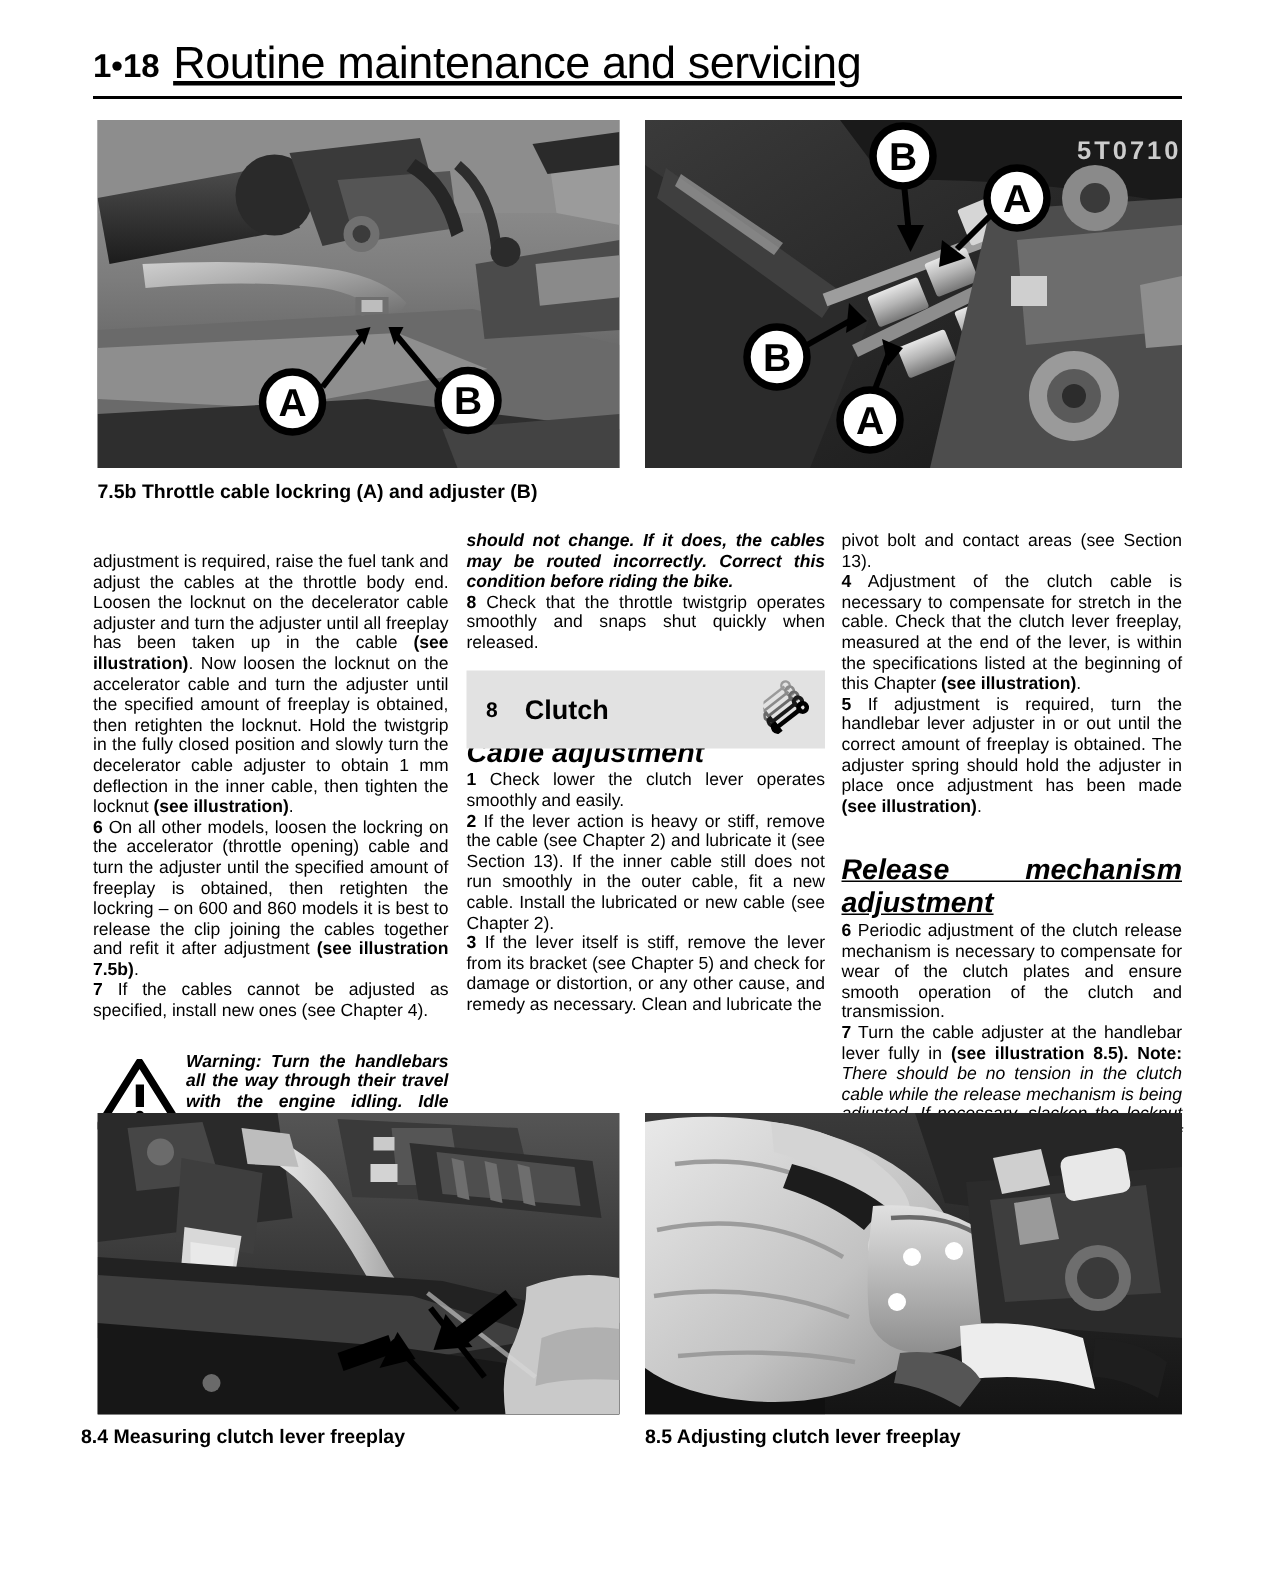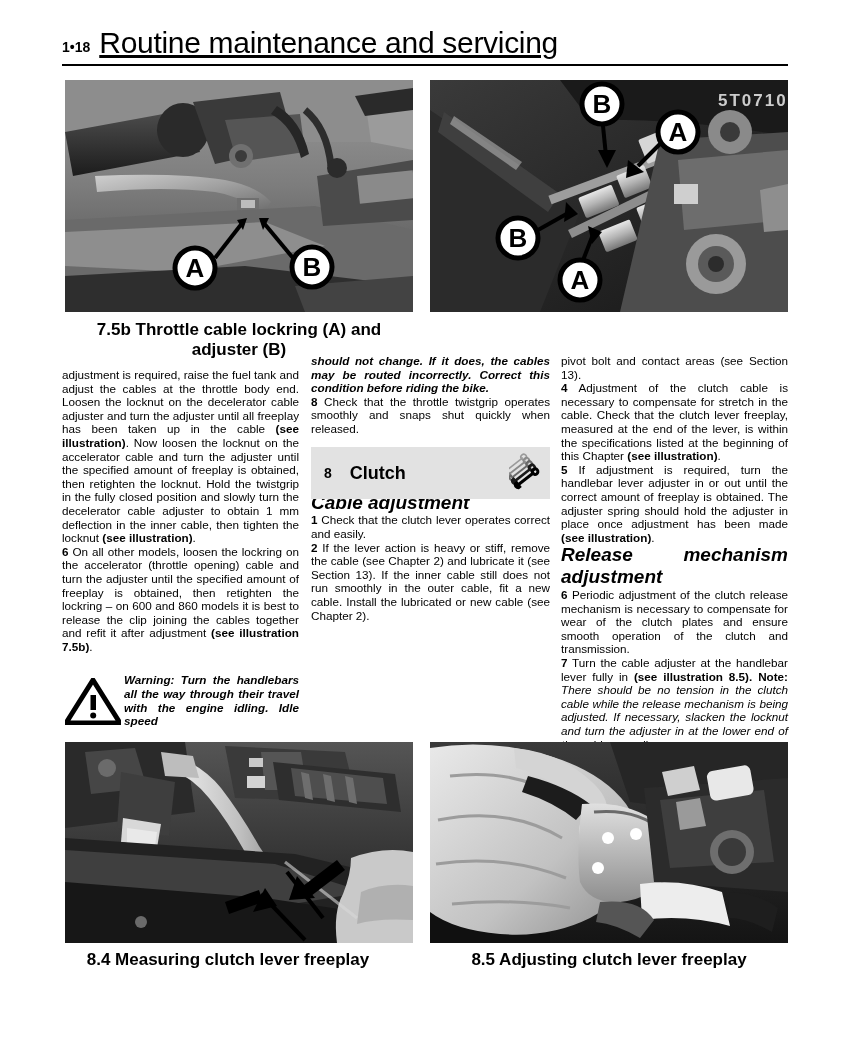--- a/index.html
+++ b/index.html
@@ -21,21 +21,21 @@
 
   
   .header {
     position: absolute;
     left: 62px; top: 28px;
     width: 726px;
     display: flex;
     align-items: baseline;
   }
   .page-num {
-    font-size: 14px;
+    font-size: 22px;
     font-weight: 700;
     letter-spacing: 0px;
     margin-right: 9px;
     position: relative;
     top: -1px;
   }
   .page-title {
     font-size: 30px;
     font-weight: 400;
     letter-spacing: -0.3px;
@@ -57,23 +57,22 @@
   }
   .photo-inner { position:absolute; inset:0; }
 
   #photo-75b { left: 65px;  top: 80px;  width: 348px; height: 232px; }
   #photo-75c { left: 430px; top: 80px;  width: 358px; height: 232px; }
   #photo-84  { left: 65px;  top: 742px; width: 348px; height: 201px; }
   #photo-85  { left: 430px; top: 742px; width: 358px; height: 201px; }
 
   .caption {
     position: absolute;
-    font-size: 17px;
-    font-weight: 700;
-    text-align: center;
+    font-size: 13px;
+    font-weight: 700;
     line-height: 1.2;
   }
   #cap-75b { left: 65px;  top: 320px; width: 348px; }
   #cap-75c { left: 430px; top: 320px; width: 358px; }
   #cap-84  { left: 54px;  top: 950px; width: 348px; }
   #cap-85  { left: 430px; top: 950px; width: 358px; }
 
   
   .col {
     position: absolute;
@@ -289,41 +288,43 @@
       <circle cx="88" cy="158" r="20" fill="#fff" stroke="#000" stroke-width="5"></circle>
       <text x="88" y="167" font-family="Liberation Sans, sans-serif" font-size="26" font-weight="bold" text-anchor="middle" fill="#000">B</text>
       <circle cx="150" cy="200" r="20" fill="#fff" stroke="#000" stroke-width="5"></circle>
       <text x="150" y="209" font-family="Liberation Sans, sans-serif" font-size="26" font-weight="bold" text-anchor="middle" fill="#000">A</text>
     </svg>
   </div>
 
   <div class="col" id="col1">
     <p><span>adjustment is required, raise the fuel tank and adjust the cables at the throttle body end. Loosen the locknut on the decelerator cable adjuster and turn the adjuster until all freeplay has been taken up in the cable </span><b>(see illustration)</b><span>. Now loosen the locknut on the accelerator cable and turn the adjuster until the specified amount of freeplay is obtained, then retighten the locknut. Hold the twistgrip in the fully closed position and slowly turn the decelerator cable adjuster to obtain 1 mm deflection in the inner cable, then tighten the locknut </span><b>(see illustration)</b><span>.</span></p>
     <p><span class="num">6</span><span> On all other models, loosen the lockring on the accelerator (throttle opening) cable and turn the adjuster until the specified amount of freeplay is obtained, then retighten the lockring – on 600 and 860 models it is best to release the clip joining the cables together and refit it after adjustment </span><b>(see illustration 7.5b)</b><span>.</span></p>
+    <p><span class="num">7</span><span> If the cables cannot be adjusted as specified, install new ones (see Chapter 4).</span></p>
     <div class="warning">
       <div class="warn-tri">
         <svg width="56" height="47" viewBox="0 0 56 47">
           <polygon points="28,2 55,45 1,45" fill="none" stroke="#000" stroke-width="5" stroke-linejoin="round"></polygon>
           <rect x="25.5" y="17" width="5.5" height="15" fill="#000"></rect>
           <circle cx="28.2" cy="37.5" r="3" fill="#000"></circle>
         </svg>
       </div>
       <div class="warn-text">Warning: Turn the handlebars all the way through their travel with the engine idling. Idle speed</div>
     </div>
   </div>
 
   <div class="col" id="col2">
     <p><i><b>should not change. If it does, the cables may be routed incorrectly. Correct this condition before riding the bike.</b></i></p>
     <p><span class="num">8</span><span> Check that the throttle twistgrip operates smoothly and snaps shut quickly when released.</span></p>
 
     <div class="gap-before-box"></div>
 
     <p class="sub-head">Cable adjustment</p>
-    <p><span class="num">1</span><span> Check that the clutch lever operates correct and easily.</span></p>
+    <p><span class="num">1</span><span> Check lower the clutch lever operates smoothly and easily.</span></p>
     <p><span class="num">2</span><span> If the lever action is heavy or stiff, remove the cable (see Chapter 2) and lubricate it (see Section 13). If the inner cable still does not run smoothly in the outer cable, fit a new cable. Install the lubricated or new cable (see Chapter 2).</span></p>
+    <p><span class="num">3</span><span> If the lever itself is stiff, remove the lever from its bracket (see Chapter 5) and check for damage or distortion, or any other cause, and remedy as necessary. Clean and lubricate the</span></p>
   </div>
 
   <div class="section-box">
     <span class="section-num">8</span>
     <span class="section-name">Clutch</span>
     <svg class="spanner-stack" viewBox="0 0 34 44">
       <g transform="rotate(-38 17 22)">
 
         <g transform="translate(0,-14)" fill="none" stroke="#9a9a9a" stroke-width="1.6">
           <path d="M4,22 L24,22"></path>
@@ -355,21 +356,21 @@
           <circle cx="25" cy="22" r="2.8"></circle>
         </g>
       </g>
     </svg>
   </div>
 
   <div class="col" id="col3">
     <p>pivot bolt and contact areas (see Section 13).</p>
     <p><span class="num">4</span><span> Adjustment of the clutch cable is necessary to compensate for stretch in the cable. Check that the clutch lever freeplay, measured at the end of the lever, is within the specifications listed at the beginning of this Chapter </span><b>(see illustration)</b><span>.</span></p>
     <p><span class="num">5</span><span> If adjustment is required, turn the handlebar lever adjuster in or out until the correct amount of freeplay is obtained. The adjuster spring should hold the adjuster in place once adjustment has been made </span><b>(see illustration)</b><span>.</span></p>
-    <p class="sub-head" style="margin-top:0;">Release mechanism adjustment</p>
+    <p class="sub-head" style="margin-top:26px;text-decoration:underline;">Release mechanism adjustment</p>
     <p><span class="num">6</span><span> Periodic adjustment of the clutch release mechanism is necessary to compensate for wear of the clutch plates and ensure smooth operation of the clutch and transmission.</span></p>
     <p><span class="num">7</span><span> Turn the cable adjuster at the handlebar lever fully in </span><b>(see illustration 8.5)</b><b>. Note:</b><i> There should be no tension in the clutch cable while the release mechanism is being adjusted. If necessary, slacken the locknut and turn the adjuster in at the lower end of the cable as well.</i></p>
     <p><span class="num">8</span><span> On all 600 and 750 models and on 1000 K3</span></p>
   </div>
 
   <div class="photo" id="photo-84">
     <svg class="photo-inner" viewBox="0 0 348 201" preserveAspectRatio="none">
       <defs>
         <linearGradient id="g3a" x1="0" y1="0" x2="0" y2="1">
           <stop offset="0" stop-color="#555"></stop>

